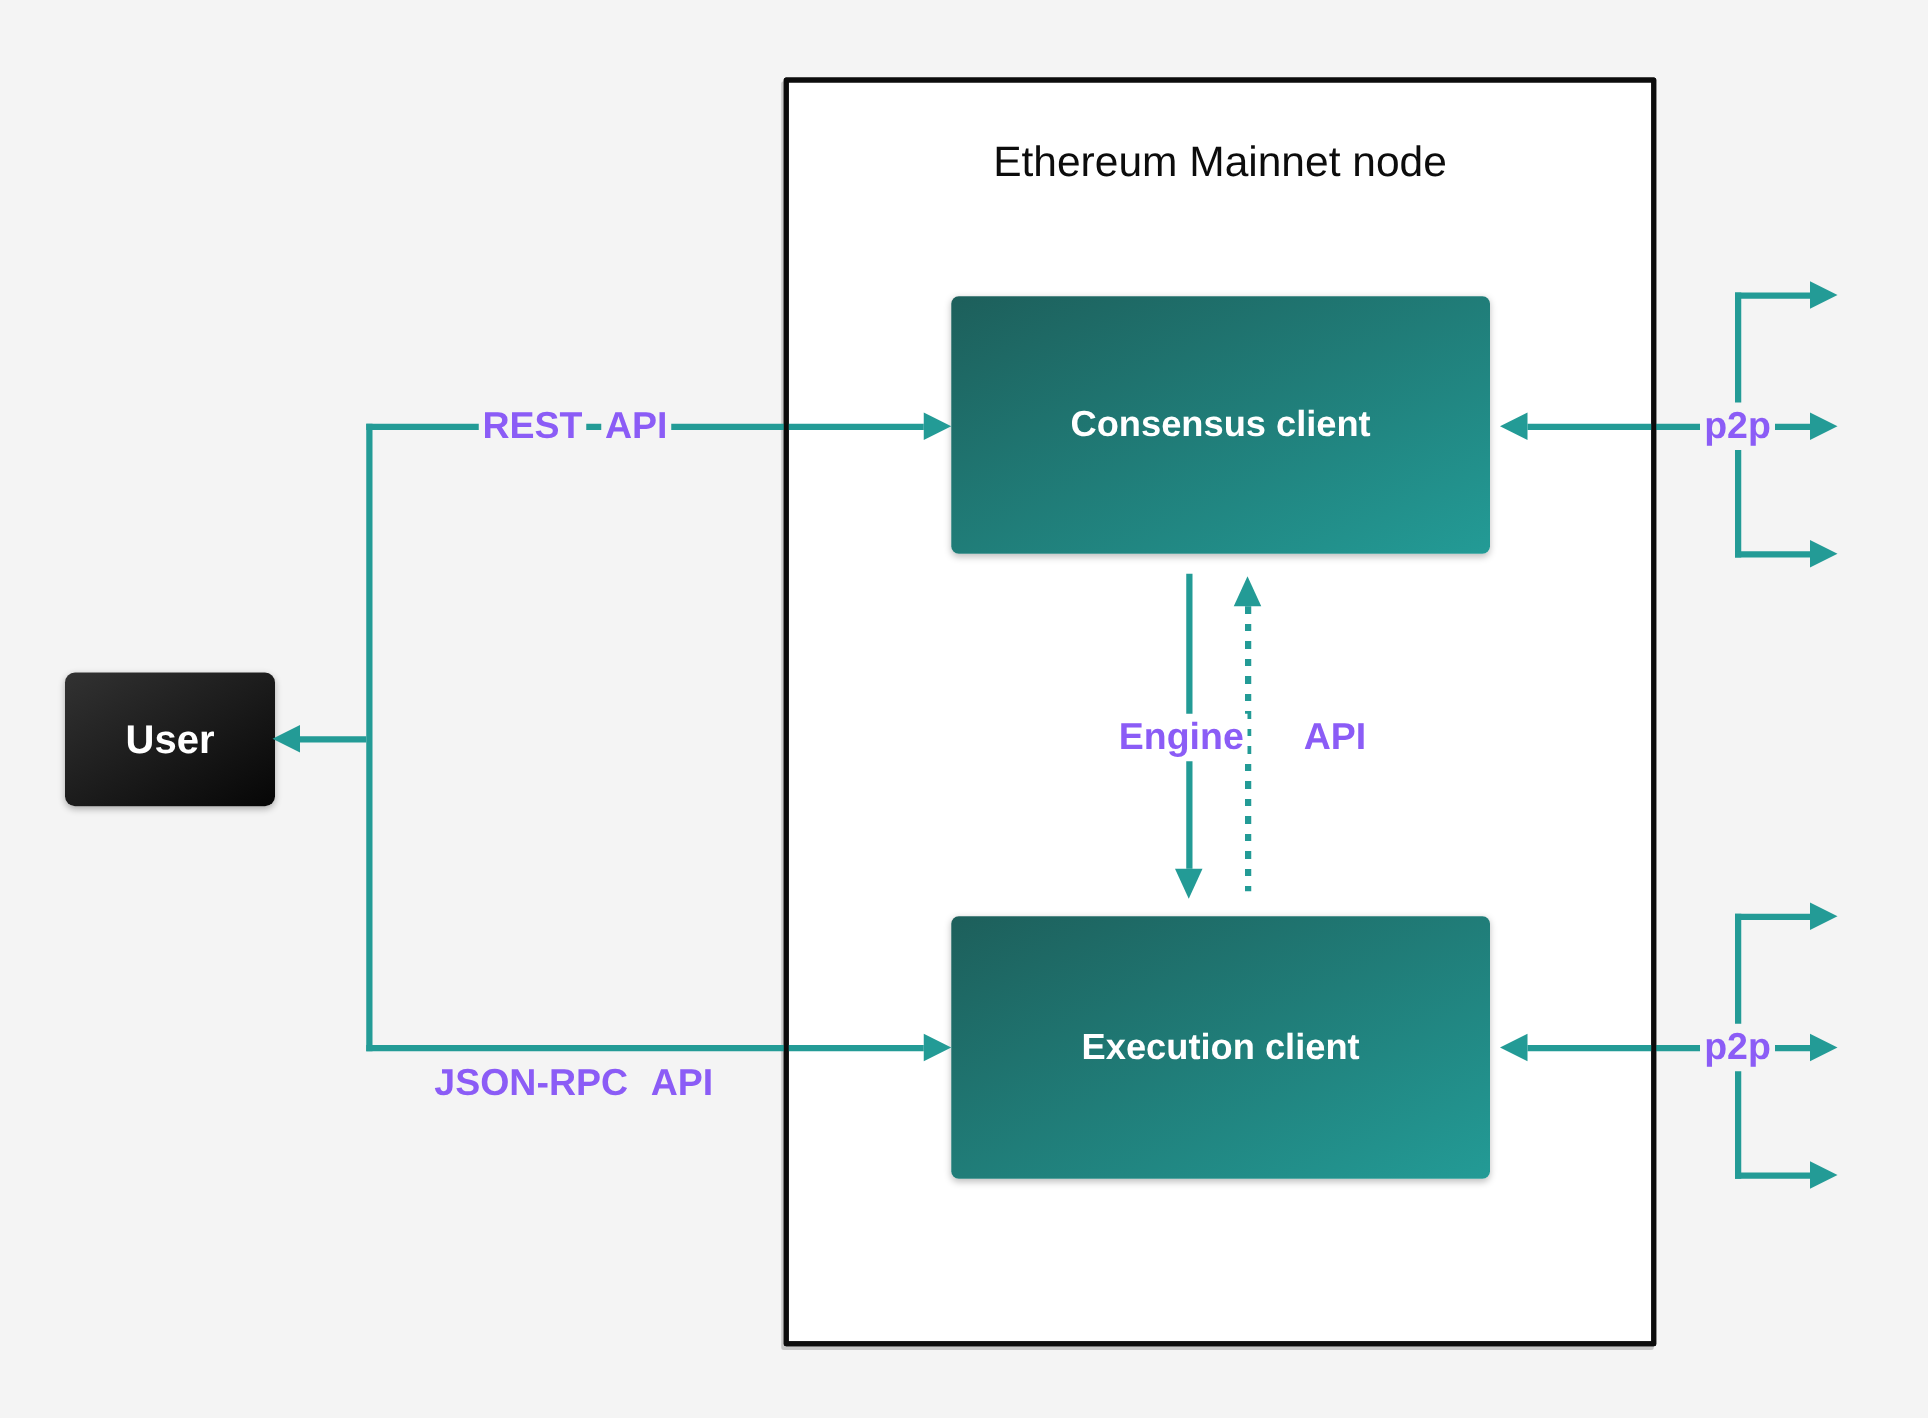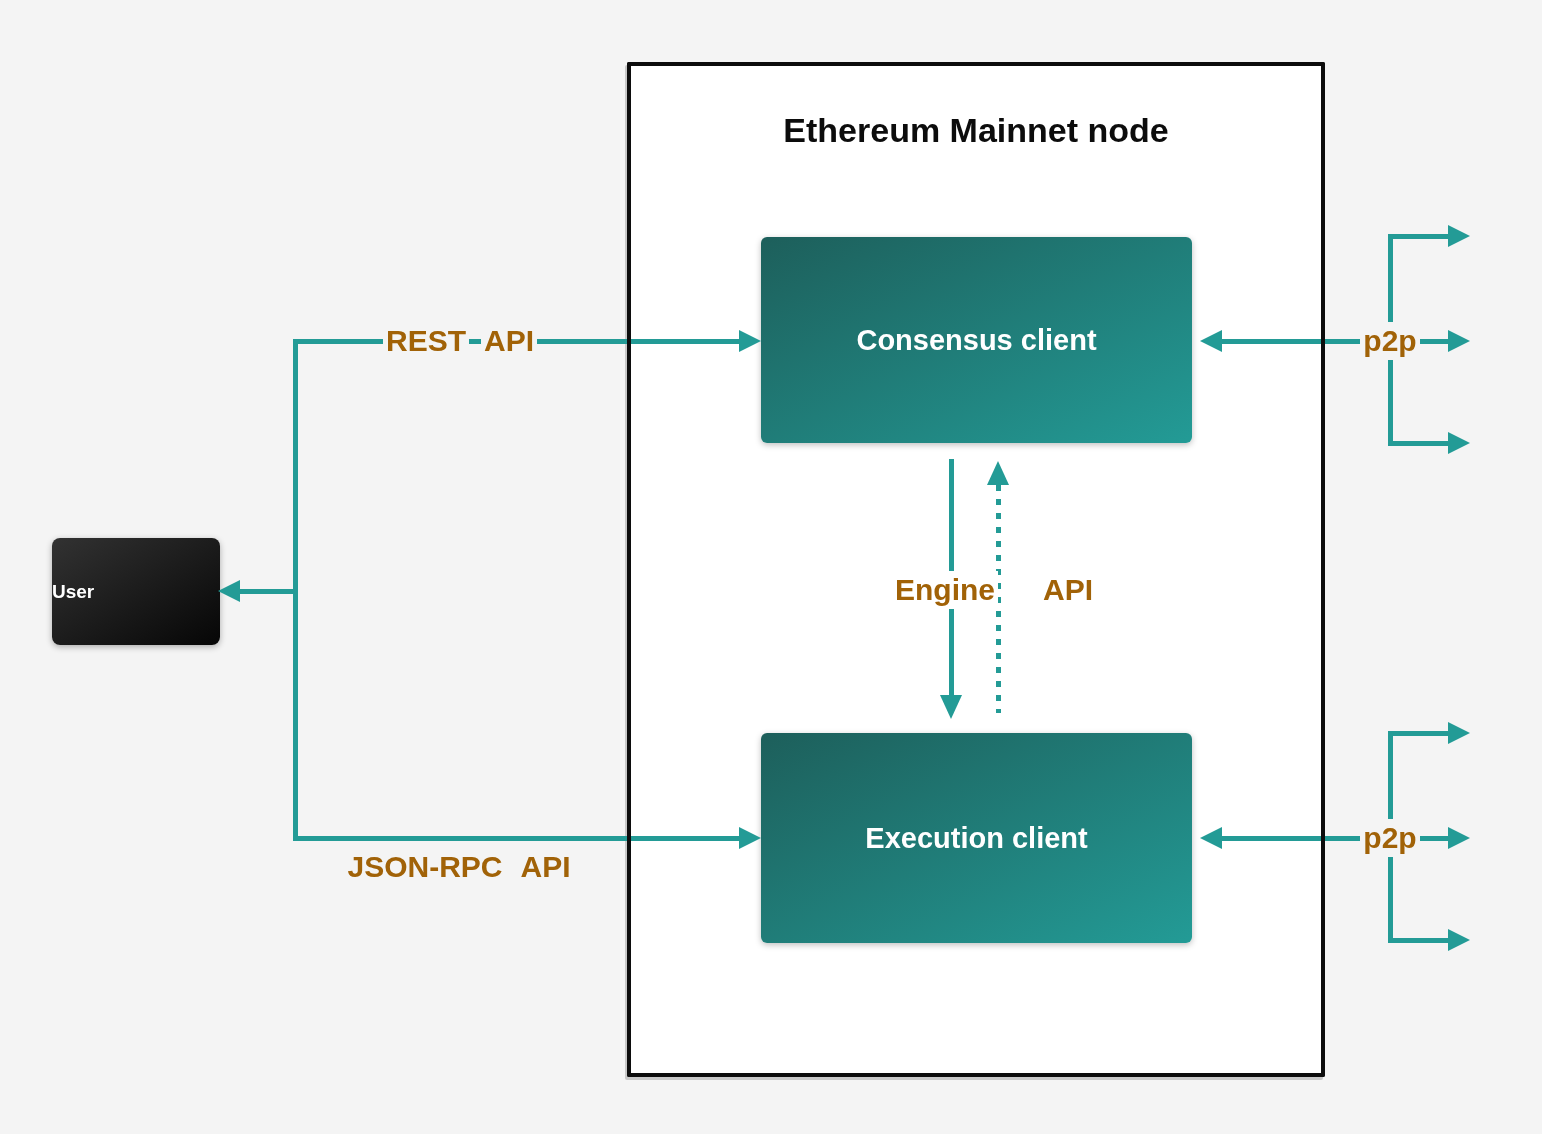--- a/index.html
+++ b/index.html
@@ -39,21 +39,21 @@
     z-index: 40;
     pointer-events: none;
   }
   #node-box-title {
     position: absolute;
     left: 627px; top: 110px;
     width: 698px; height: 40px;
     line-height: 40px;
     text-align: center;
     font-size: 34px;
-    font-weight: bold;
+    font-weight: normal;
     color: #0c0c0c;
     z-index: 10;
   }
 
   
   .client-box {
     position: absolute;
     left: 761px;
     width: 431px;
     border-radius: 6px;
@@ -73,22 +73,23 @@
   
   #user-box {
     position: absolute;
     left: 52px; top: 538px;
     width: 168px; height: 107px;
     border-radius: 8px;
     background: linear-gradient(to bottom right, #323232, #060606);
     box-shadow: 0 2px 6px rgba(0,0,0,0.3);
     display: flex;
     align-items: center;
+    justify-content: center;
     color: #ffffff;
-    font-size: 19px;
+    font-size: 32px;
     font-weight: bold;
     z-index: 10;
   }
 
   
   .hline { position: absolute; height: 5px; background: var(--teal); z-index: 12; }
   .vline { position: absolute; width: 5px;  background: var(--teal); z-index: 12; }
   .vline.dotted {
     background: repeating-linear-gradient(to bottom, var(--teal) 0 6px, transparent 6px 14px);
   }
@@ -102,21 +103,21 @@
   .edge-label {
     position: absolute;
     height: 40px;
     line-height: 38px;
     display: flex;
     gap: 12px;
     justify-content: center;
     align-items: center;
     font-size: 30px;
     font-weight: bold;
-    color: #a16207;
+    color: #8b5cf6;
     z-index: 20;
     white-space: nowrap;
   }
   .edge-label .w { padding: 0 3px; }
   .edge-label.bg-gray  .w { background: #f4f4f4; }
   .edge-label.bg-white .w { background: #ffffff; margin-left: 30px; }
 </style>
 </head>
 <body>
 

